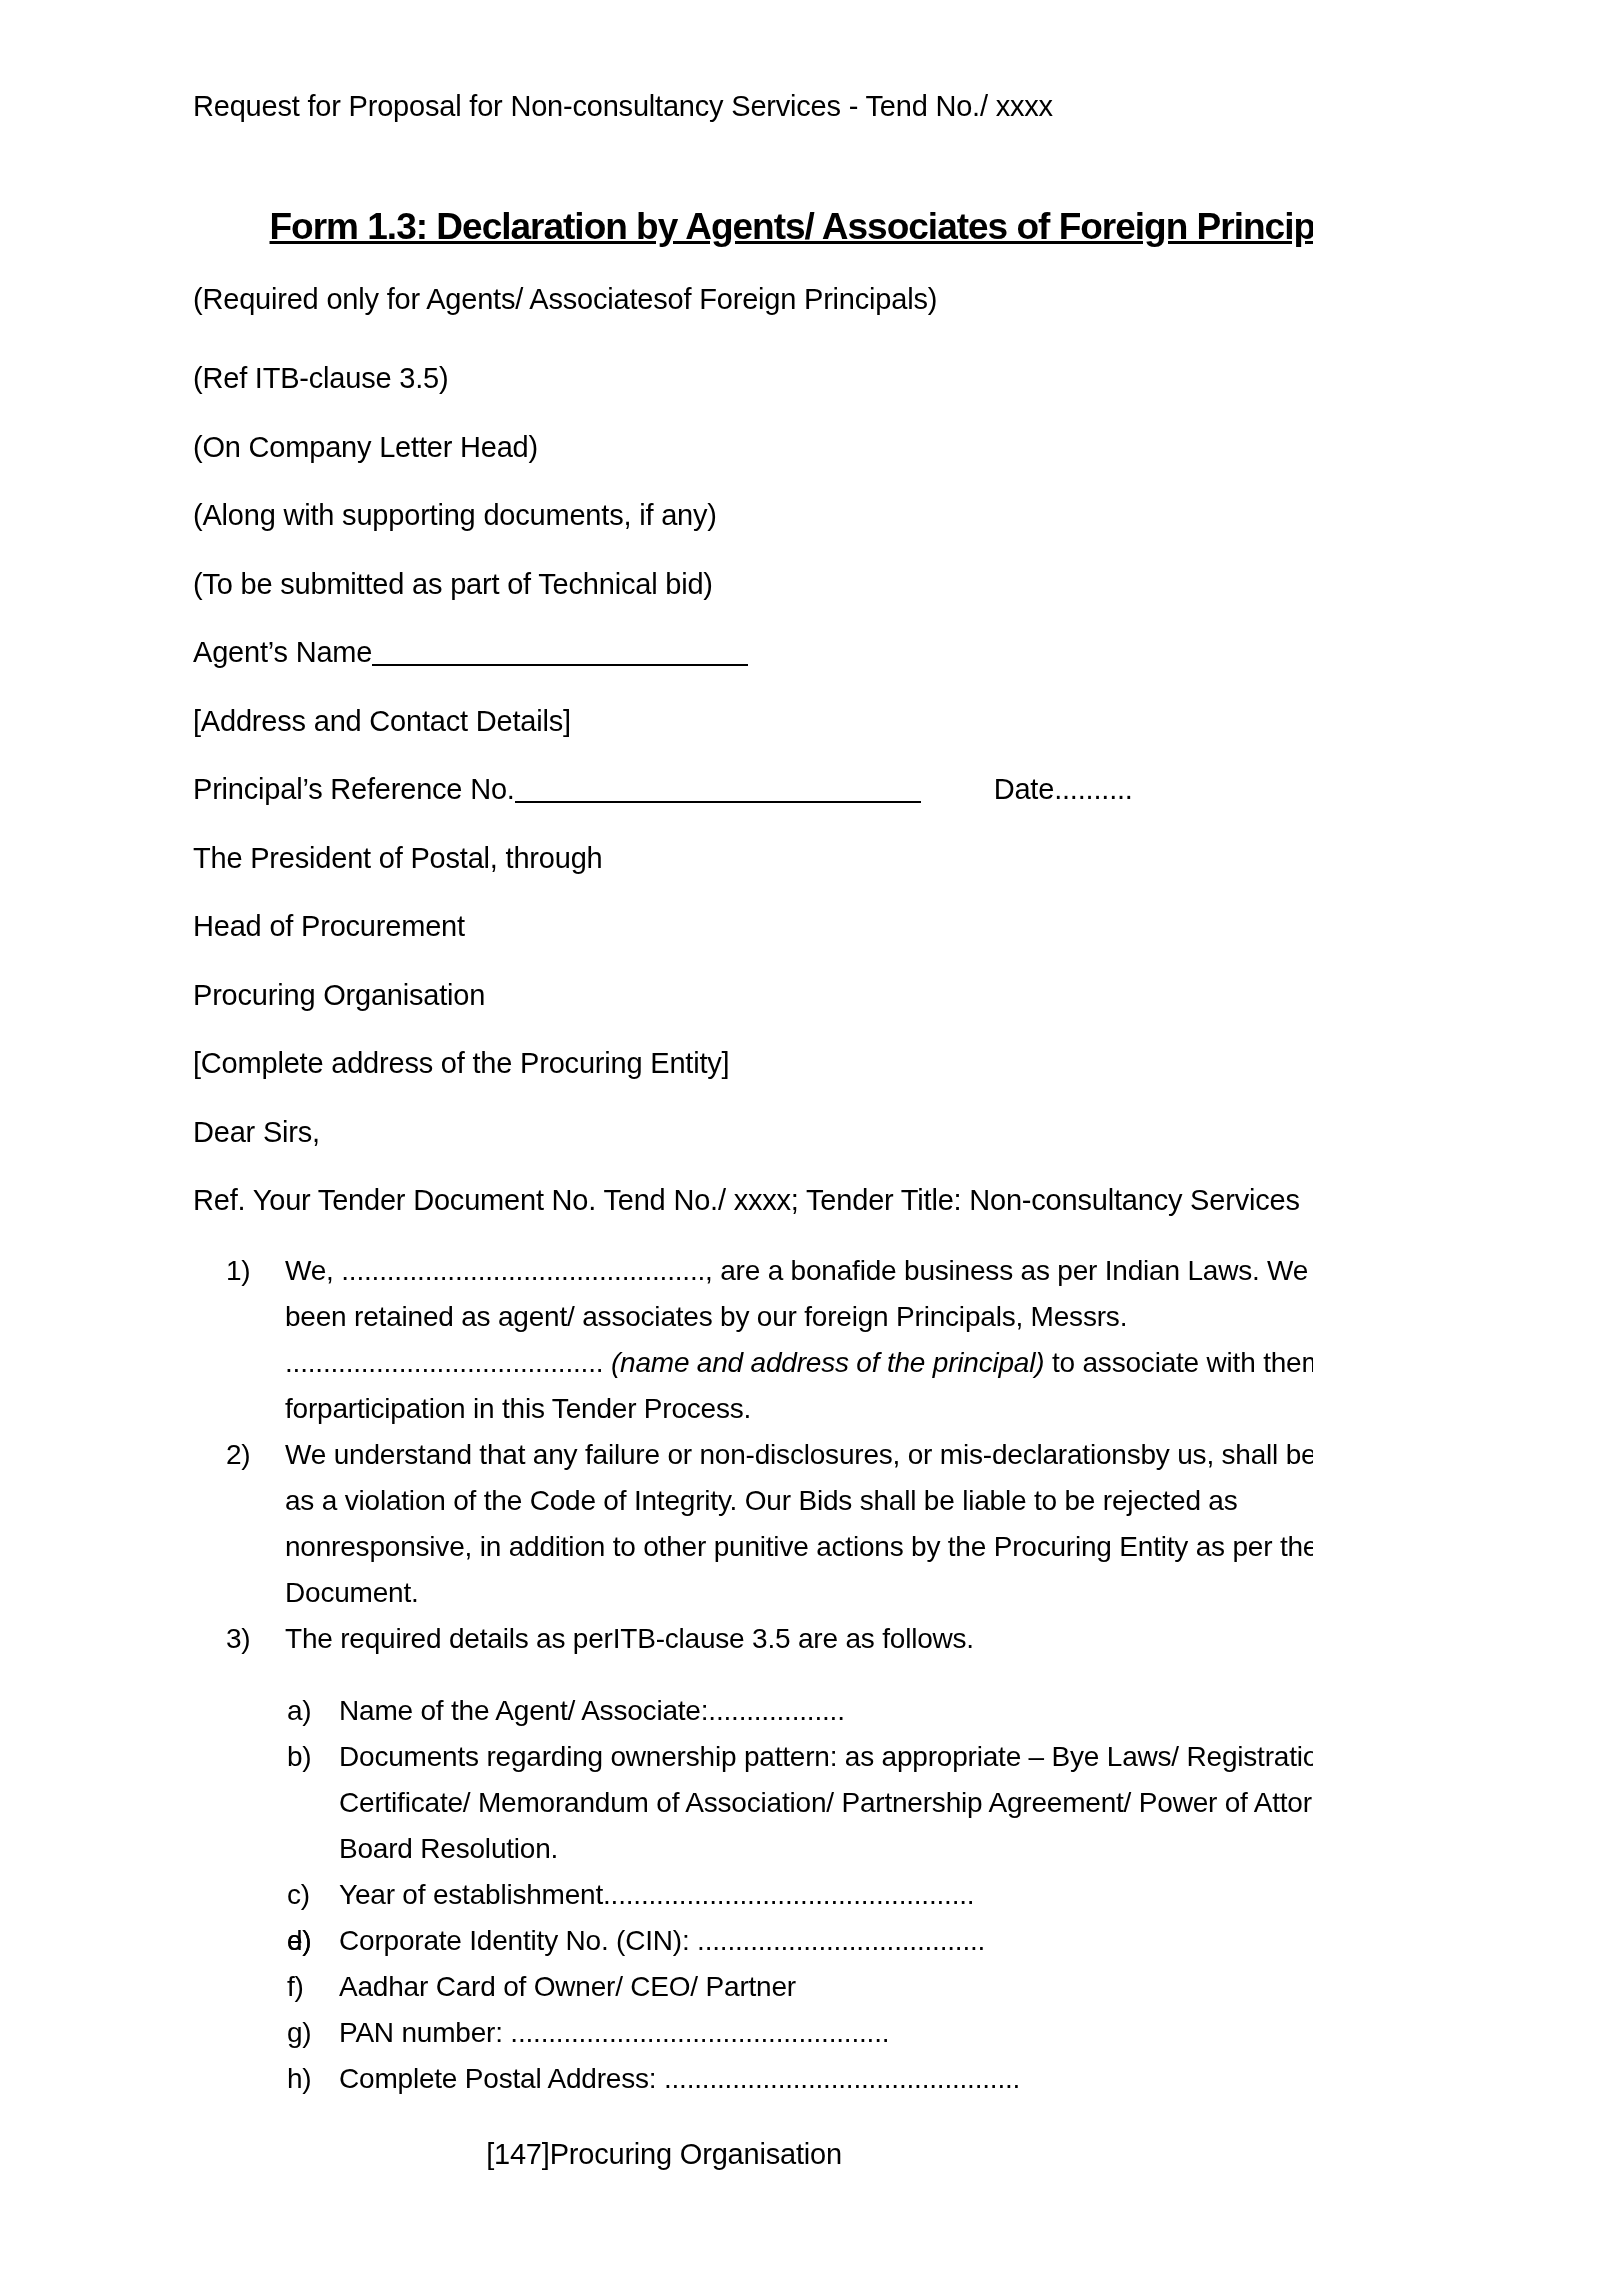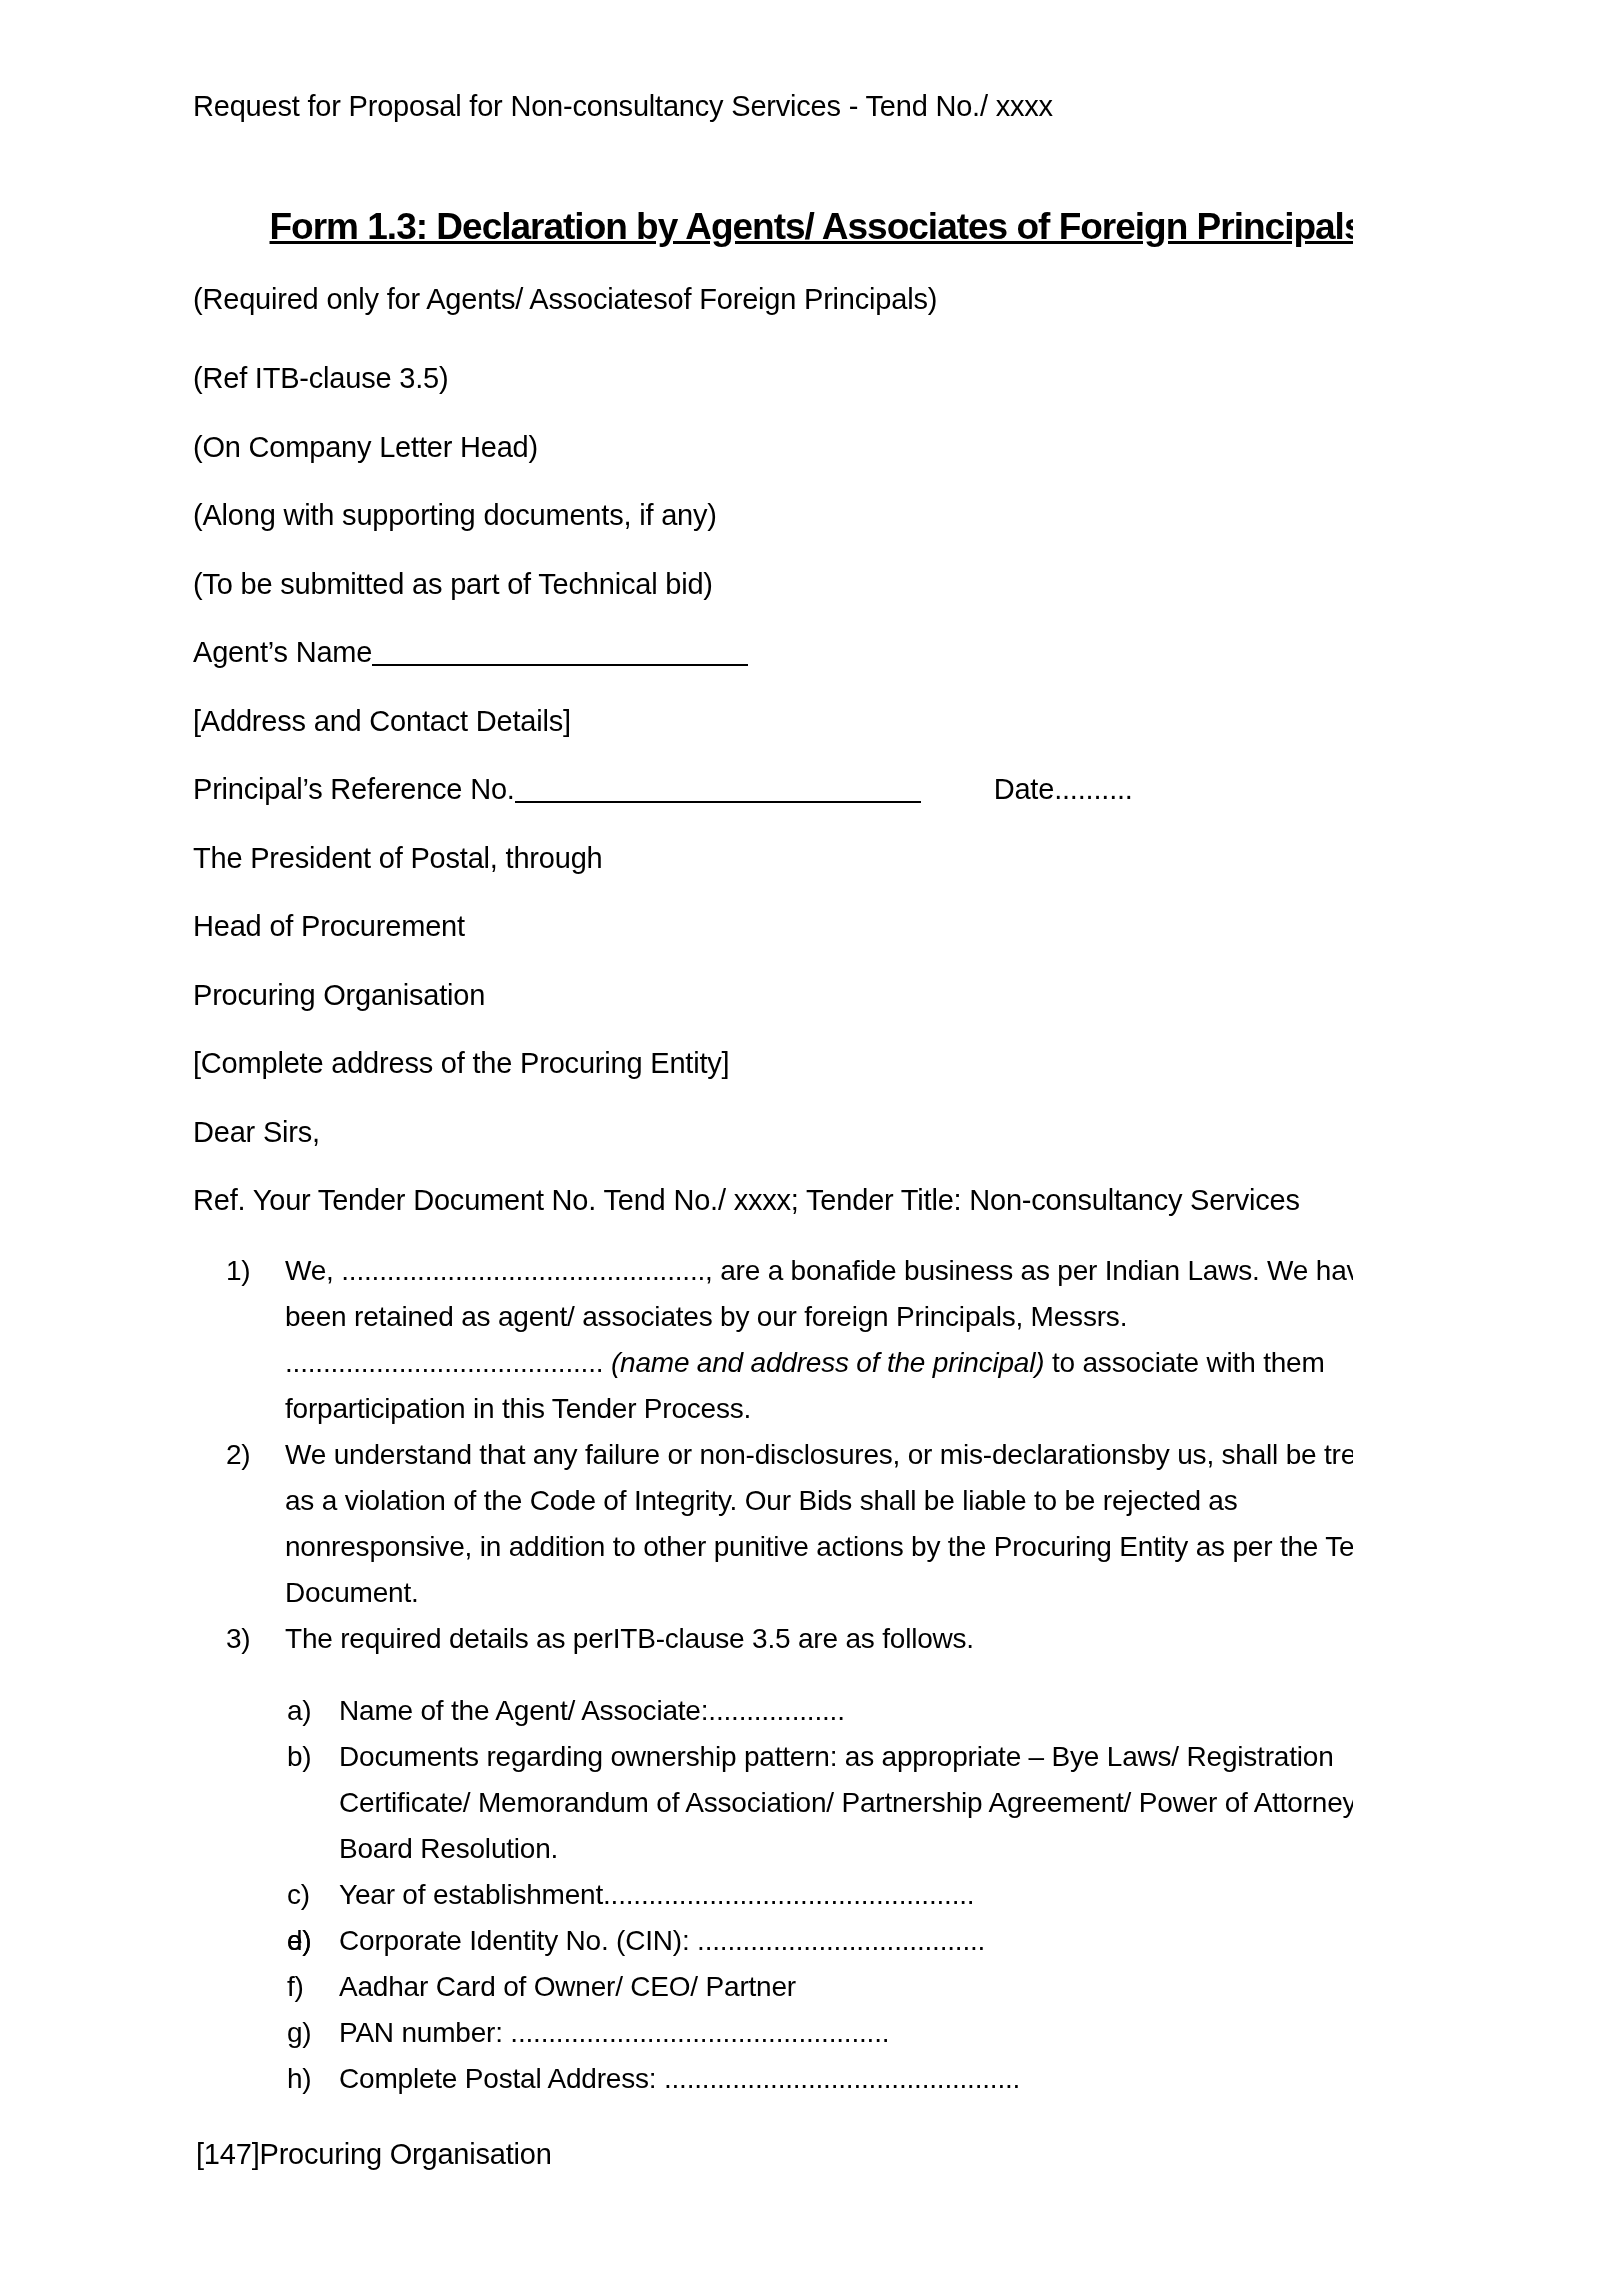--- a/index.html
+++ b/index.html
@@ -4,21 +4,20 @@
 <style>
   html, body { margin:0; padding:0; background:#ffffff; }
   .page {
     position:relative;
     width:1313px;
     height:2295px;
     background:#ffffff;
     color:#000000;
     font-family:"Liberation Sans", sans-serif;
     overflow:hidden;
-    padding-left:40px;
   }
   .content {
     position:absolute;
     left:193px;
     top:85px;
     width:1247px;
   }
   .doc-p {
     font-size:29px;
     line-height:43px;
@@ -70,21 +69,21 @@
   .sublist { margin-top:26px; }
   .sublist > li { padding-left:146px; }
   .sublist .marker { left:94px; }
   .italic { font-style:italic; }
   .footer {
     position:absolute;
     top:2135px;
     left:196px;
     right:181px;
     display:flex;
-    justify-content:flex-start;
+    justify-content:center;
     font-size:29px;
     line-height:39px;
     letter-spacing:-0.2px;
   }
 </style>
 </head>
 <body>
 
 <div class="page">
   <div class="content">

